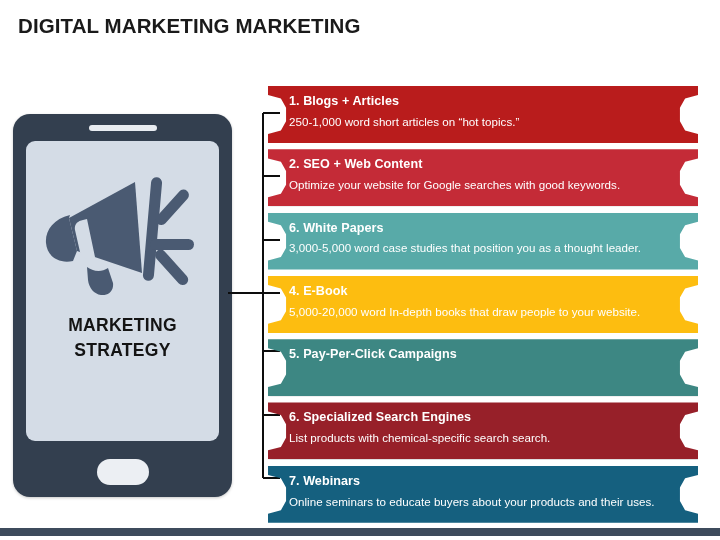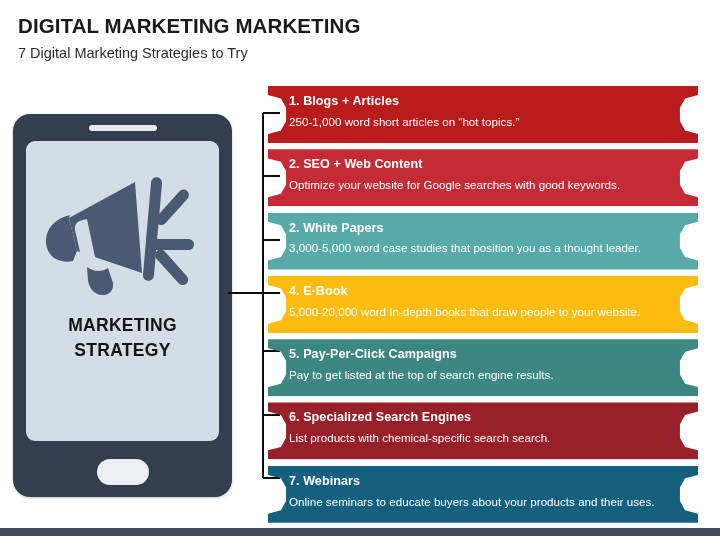--- a/index.html
+++ b/index.html
@@ -181,21 +181,20 @@
     background: #3d4b5c;
   }
 </style>
 </head>
 <body>
 
 <div id="slide">
 
   <div id="header">
     <div id="slide-title">DIGITAL MARKETING MARKETING</div>
-    <div id="slide-subtitle">7 Digital Marketing Strategies to Try</div>
   </div>
 
   <div id="phone" style="background-color: rgb(51, 63, 79);">
     <div id="phone-speaker"></div>
     <div id="phone-screen" style="background-color: rgb(212, 220, 230);">
       <svg id="megaphone-icon" viewBox="0 0 168 132" xmlns="http://www.w3.org/2000/svg">
         <g fill="#4a5a72">
 
           <path d="M30 55 L96 19 L103 110 L38 88 Z"></path>
 
@@ -243,32 +242,31 @@
       <div class="ribbon-title">1. Blogs + Articles</div>
       <div class="ribbon-desc">250-1,000 word short articles on “hot topics.”</div>
     </div>
 
     <div class="ribbon" style="background-color: rgb(196, 43, 55);">
       <div class="ribbon-title">2. SEO + Web Content</div>
       <div class="ribbon-desc">Optimize your website for Google searches with good keywords.</div>
     </div>
 
     <div class="ribbon" style="background-color: rgb(88, 170, 168);">
-      <div class="ribbon-title">2. White Papers</div>
+      <div class="ribbon-title">6. White Papers</div>
       <div class="ribbon-desc">3,000-5,000 word case studies that position you as a thought leader.</div>
     </div>
 
     <div class="ribbon" style="background-color: rgb(253, 189, 16);">
       <div class="ribbon-title">4. E-Book</div>
       <div class="ribbon-desc">5,000-20,000 word In-depth books that draw people to your website.</div>
     </div>
 
     <div class="ribbon" style="background-color: rgb(61, 135, 131);">
       <div class="ribbon-title">5. Pay-Per-Click Campaigns</div>
-      <div class="ribbon-desc">Pay to get listed at the top of search engine results.</div>
     </div>
 
     <div class="ribbon" style="background-color: rgb(151, 32, 41);">
       <div class="ribbon-title">6. Specialized Search Engines</div>
       <div class="ribbon-desc">List products with chemical-specific search search.</div>
     </div>
 
     <div class="ribbon" style="background-color: rgb(21, 96, 127);">
       <div class="ribbon-title">7. Webinars</div>
       <div class="ribbon-desc">Online seminars to educate buyers about your products and their uses.</div>

